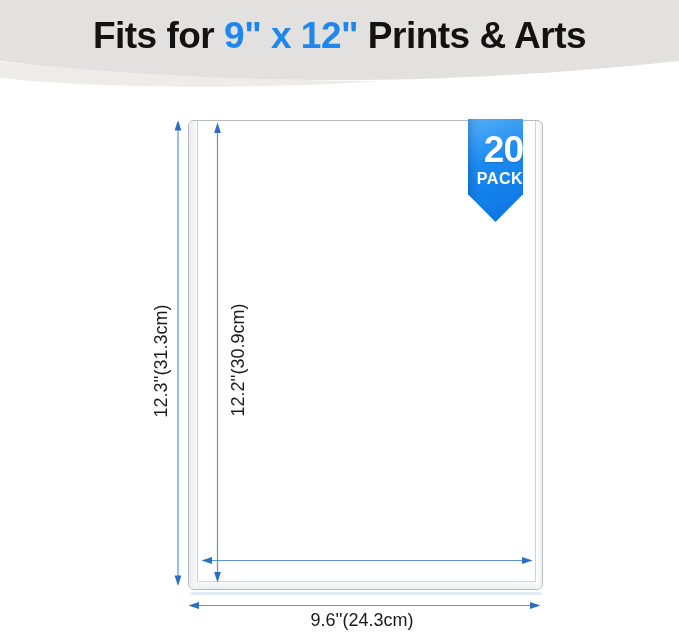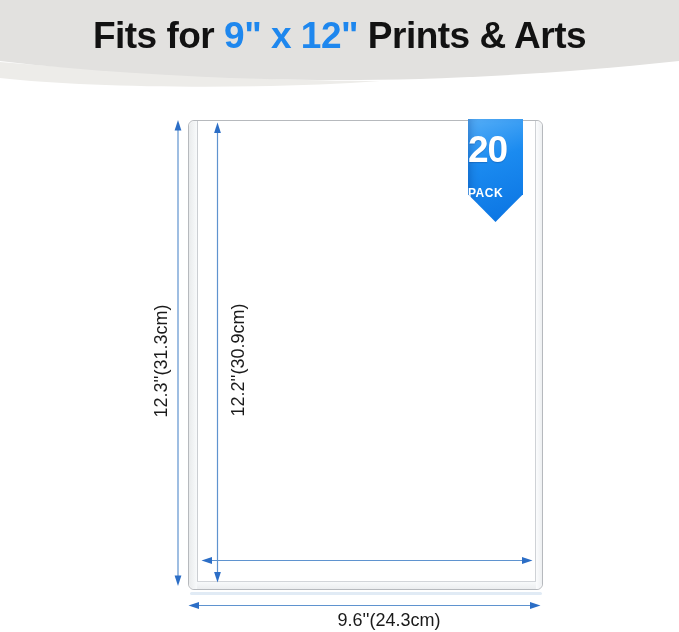--- a/index.html
+++ b/index.html
@@ -51,45 +51,45 @@
     position:absolute;left:190px;top:592px;width:352px;height:3px;
     background:#e1ebf5;border-radius:2px;
   }
 
   
   .ribbon{
     position:absolute;left:468px;top:119px;width:55px;height:103px;
     background:linear-gradient(160deg,#55aef7 0%,#1b8bf0 40%,#0a73e2 100%);
     clip-path:polygon(0 0,100% 0,100% 73%,50% 100%,0 73%);
     box-shadow:inset 8px 0 10px -6px rgba(0,40,120,.35);
-    display:flex;flex-direction:column;align-items:flex-start;
+    display:flex;flex-direction:column;align-items:flex-end;
     color:#ffffff;text-align:center;
   }
   .ribbon .count{
     font-size:37px;font-weight:bold;line-height:38px;
     margin-top:12px;letter-spacing:-1px;
     text-shadow:0 1px 1px rgba(0,30,90,.25);
   }
   .ribbon .pack{
-    font-size:12px;font-weight:bold;line-height:16px;
-    margin-top:16px;letter-spacing:0.5px;
+    font-size:16px;font-weight:bold;line-height:16px;
+    margin-top:2px;letter-spacing:0.5px;
   }
 
   
   .dim-label{
     position:absolute;
     font-size:18px;color:#1a1a1a;
     white-space:nowrap;
     transform:translate(-50%,-50%);
   }
   .dim-label.vert{transform:translate(-50%,-50%) rotate(-90deg);}
   #dim-outer-height{left:161px;top:361px;}
   #dim-inner-height{left:238px;top:360px;}
   #dim-inner-width{left:364px;top:545px;}
-  #dim-outer-width{left:362px;top:620px;margin-left:27px;}
+  #dim-outer-width{left:362px;top:620px;}
 
   .arrows-svg{position:absolute;top:0;left:0;pointer-events:none;}
 </style>
 </head>
 <body>
 
 <div id="canvas">
 
   <svg class="banner-svg" width="679" height="96" viewBox="0 0 679 96">
     <path d="M0,62 C140,74 280,81 380,81 C260,90 90,88 0,78 Z" fill="#edece9"></path>

